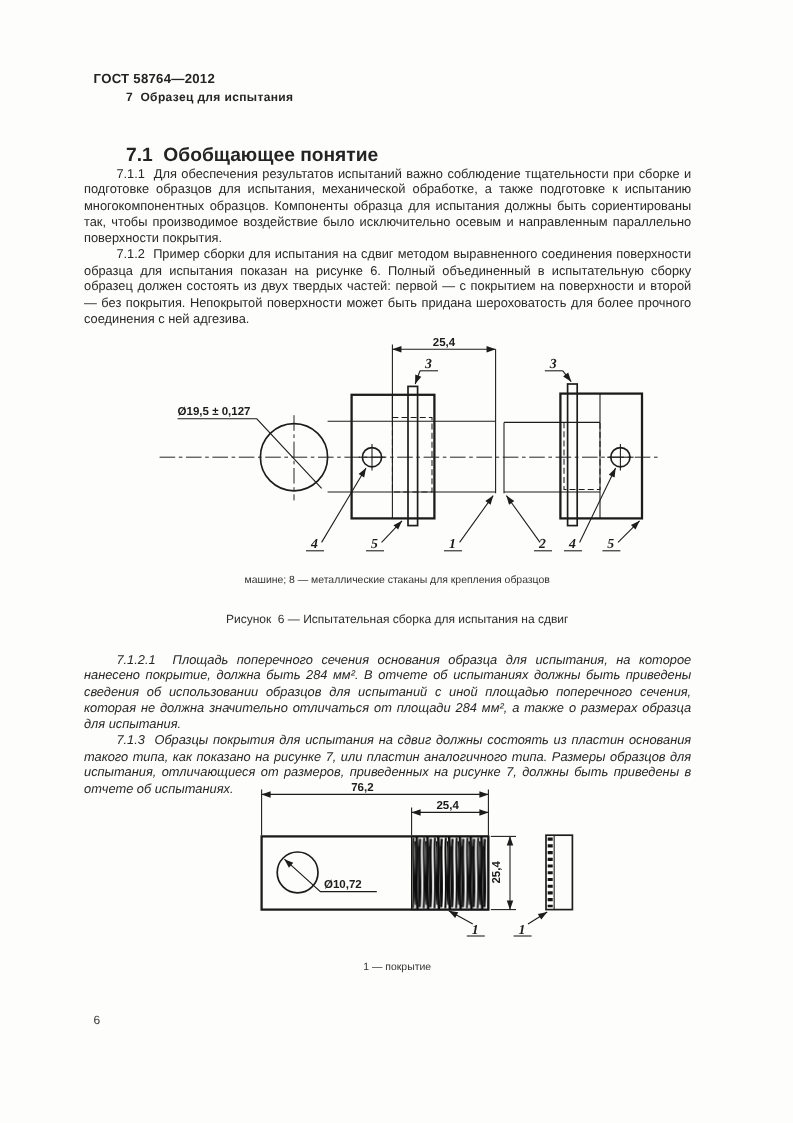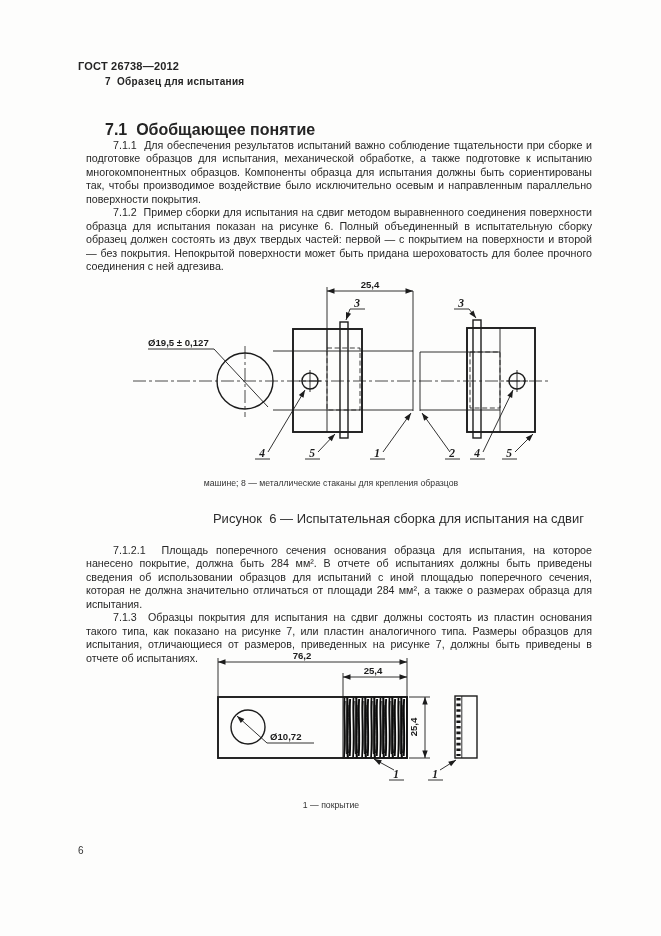--- a/index.html
+++ b/index.html
@@ -5,44 +5,44 @@
   html,body{margin:0;padding:0;background:#e8e8e8;}
   .page{
     position:relative;width:661px;height:936px;background:#fdfdfc;
     font-family:"Liberation Sans","DejaVu Sans",sans-serif;color:#242424;
     overflow:hidden;box-shadow:0 0 4px rgba(0,0,0,.3);
   }
   .abs{position:absolute;}
   .doc-header{left:78px;top:60px;font-size:11px;font-weight:bold;letter-spacing:.2px;}
   .h1{left:105px;top:76px;font-size:10px;font-weight:bold;letter-spacing:.3px;}
   .h2{left:105px;top:121px;font-size:16px;font-weight:bold;}
-  .body-block{left:86px;width:506px;}
+  .body-block{left:70px;width:506px;}
   .body-block p{
     margin:0;font-size:10.7px;line-height:13.45px;text-align:justify;
     text-indent:27px;color:#272727;
   }
   .legend{left:78px;width:506px;text-align:center;font-size:8.7px;line-height:12.6px;color:#333;}
-  .caption{left:78px;width:506px;text-align:right;font-size:13px;color:#2c2c2c;}
+  .caption{left:78px;width:506px;text-align:center;font-size:10px;color:#2c2c2c;}
   .page-num{left:78px;top:845px;font-size:10px;color:#333;}
   
   svg{overflow:visible;}
   .st{stroke:#1c1c1c;stroke-width:.9;fill:none;}
   .sm{stroke:#1c1c1c;stroke-width:1.4;fill:none;}
   .sh{stroke:#1c1c1c;stroke-width:1.9;fill:none;}
   .scl{stroke:#1c1c1c;stroke-width:.8;fill:none;stroke-dasharray:13 3 3 3;}
   .sd{stroke:#1c1c1c;stroke-width:.85;fill:none;stroke-dasharray:5 2.6;}
   .sdim{font-family:"Liberation Sans",sans-serif;font-size:9.6px;font-weight:700;fill:#1c1c1c;stroke:none;}
   .slbl{font-family:"Liberation Serif","DejaVu Serif",serif;font-style:italic;font-weight:700;font-size:11.5px;fill:#1c1c1c;stroke:none;}
 </style>
 </head>
 <body>
 
 <div class="page">
 
-  <div class="abs doc-header">ГОСТ 26738—2012</div>
+  <div class="abs doc-header">ГОСТ 58764—2012</div>
 
   <div class="abs h1">7&nbsp;&nbsp;Образец для испытания</div>
   <div class="abs h2">7.1&nbsp;&nbsp;Обобщающее понятие</div>
 
   <div class="abs body-block" style="top:139px;">
     <p>7.1.1&nbsp;&nbsp;Для обеспечения результатов испытаний важно соблюдение тщательности при сборке и подготовке образцов для испытания, механической обработке, а также подготовке к испытанию многокомпонентных образцов. Компоненты образца для испытания должны быть сориентированы так, чтобы производимое воздействие было исключительно осевым и направленным параллельно поверхности покрытия.</p>
     <p>7.1.2&nbsp;&nbsp;Пример сборки для испытания на сдвиг методом выравненного соединения поверхности образца для испытания показан на рисунке 6. Полный объединенный в испытательную сборку образец должен состоять из двух твердых частей: первой — с покрытием на поверхности и второй — без покрытия. Непокрытой поверхности может быть придана шероховатость для более прочного соединения с ней адгезива.</p>
   </div>
 
   <svg class="abs" style="left:128px;top:278px;" width="424" height="197" viewBox="128 278 424 197">
@@ -119,21 +119,21 @@
     <text class="slbl" x="509" y="457" text-anchor="middle">5</text>
     <line class="st" x1="502" y1="459" x2="517" y2="459"></line>
     <path class="st" d="M515,452 L533,434" marker-end="url(#arr)"></path>
   </svg>
 
   <div class="abs legend" style="top:477px;">
     <div>машине; 8 — металлические стаканы для крепления образцов</div>
   </div>
   <div class="abs caption" style="top:511px;">Рисунок&nbsp;&nbsp;6 — Испытательная сборка для испытания на сдвиг</div>
 
-  <div class="abs body-block" style="top:544px;">
+  <div class="abs body-block" style="top:544px;font-style:italic;">
     <p>7.1.2.1&nbsp;&nbsp;Площадь поперечного сечения основания образца для испытания, на которое нанесено покрытие, должна быть 284 мм². В отчете об испытаниях должны быть приведены сведения об использовании образцов для испытаний с иной площадью поперечного сечения, которая не должна значительно отличаться от площади 284 мм², а также о размерах образца для испытания.</p>
     <p>7.1.3&nbsp;&nbsp;Образцы покрытия для испытания на сдвиг должны состоять из пластин основания такого типа, как показано на рисунке 7, или пластин аналогичного типа. Размеры образцов для испытания, отличающиеся от размеров, приведенных на рисунке 7, должны быть приведены в отчете об испытаниях.</p>
   </div>
 
   <svg class="abs" style="left:208px;top:649px;" width="282" height="138" viewBox="208 649 282 138">
     <defs>
       <pattern id="scr" patternUnits="userSpaceOnUse" width="9" height="61" x="343" y="697">
         <path d="M1.5,1 C0.4,16 2.6,32 1.1,60" stroke="#0c0c0c" stroke-width="1.7" fill="none"></path>
         <path d="M4.2,0 C5.6,18 3.1,38 4.9,61" stroke="#0c0c0c" stroke-width="2.1" fill="none"></path>
         <path d="M7.1,2 C6.0,20 8.2,40 6.7,59" stroke="#0c0c0c" stroke-width="1.9" fill="none"></path>

